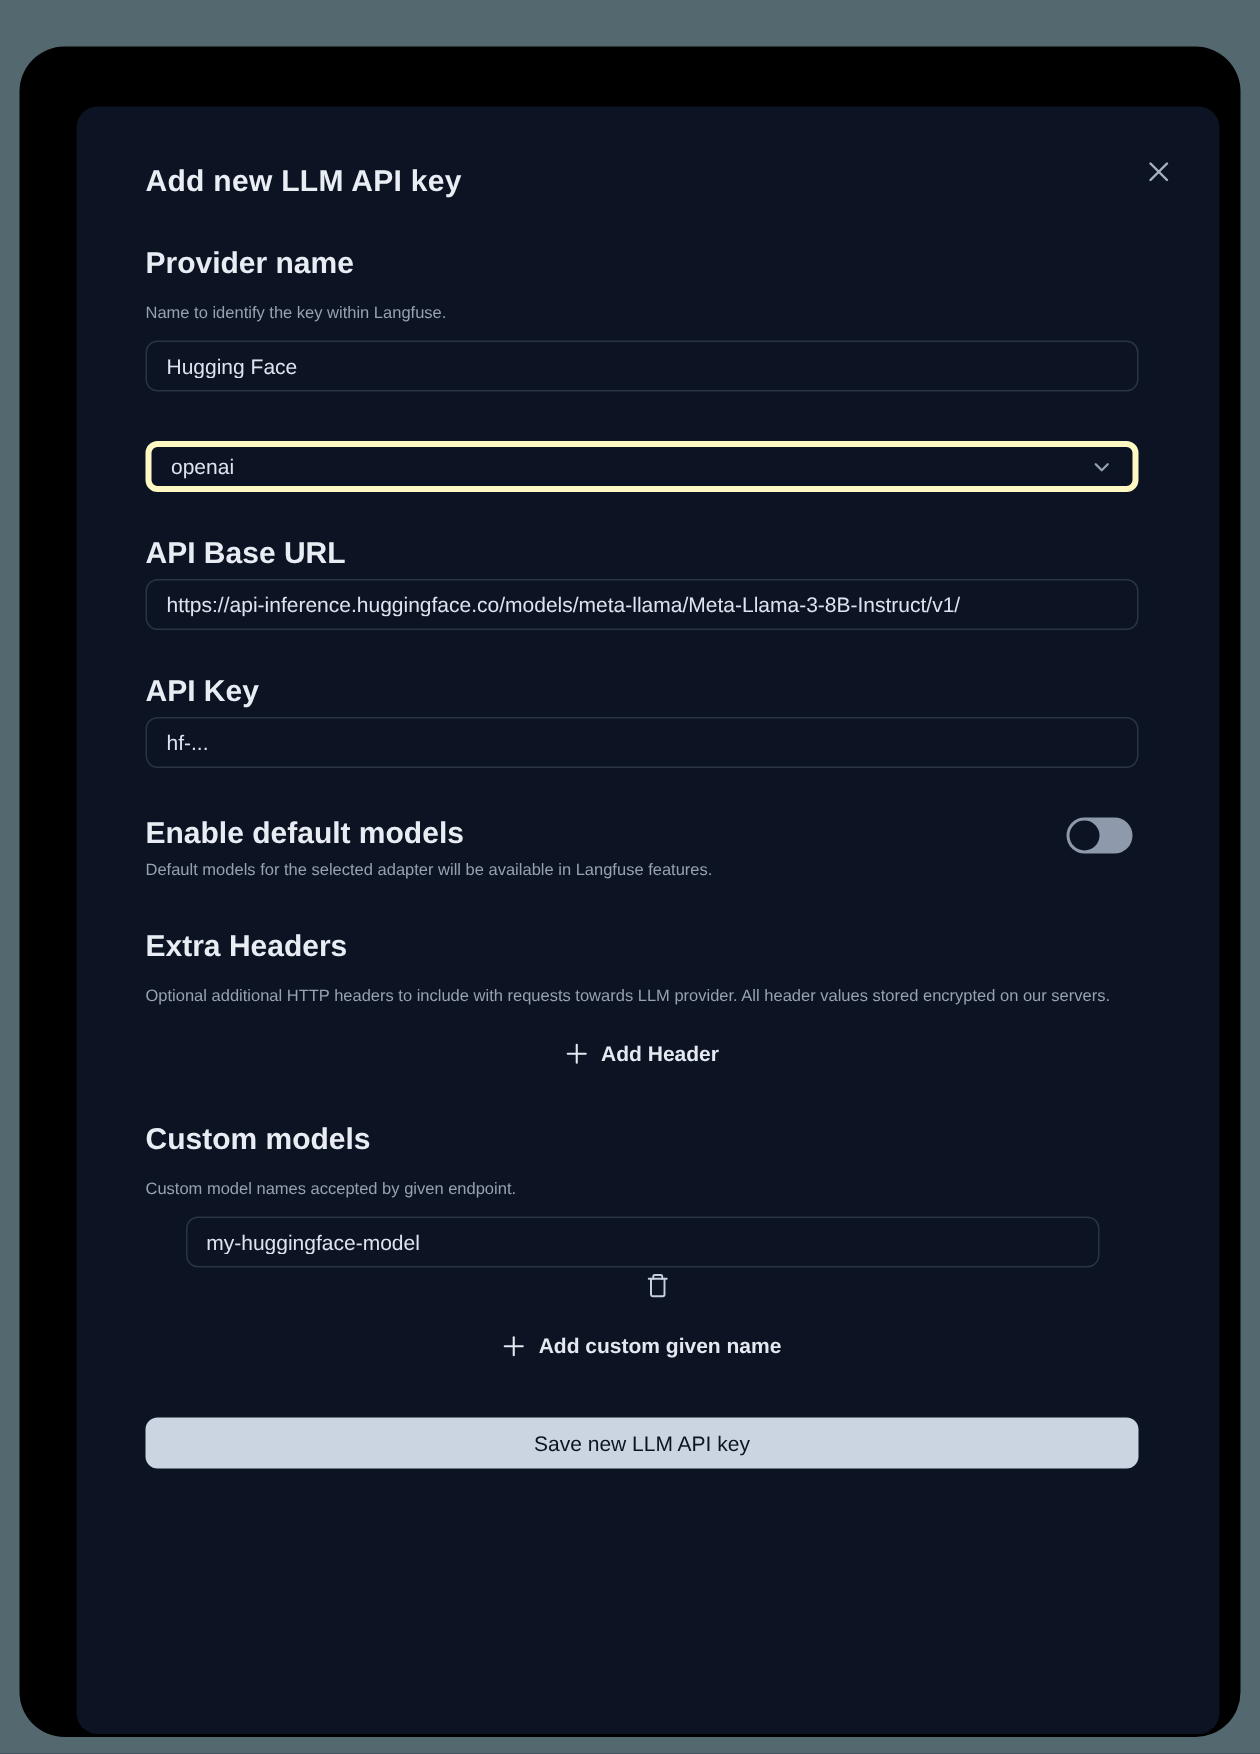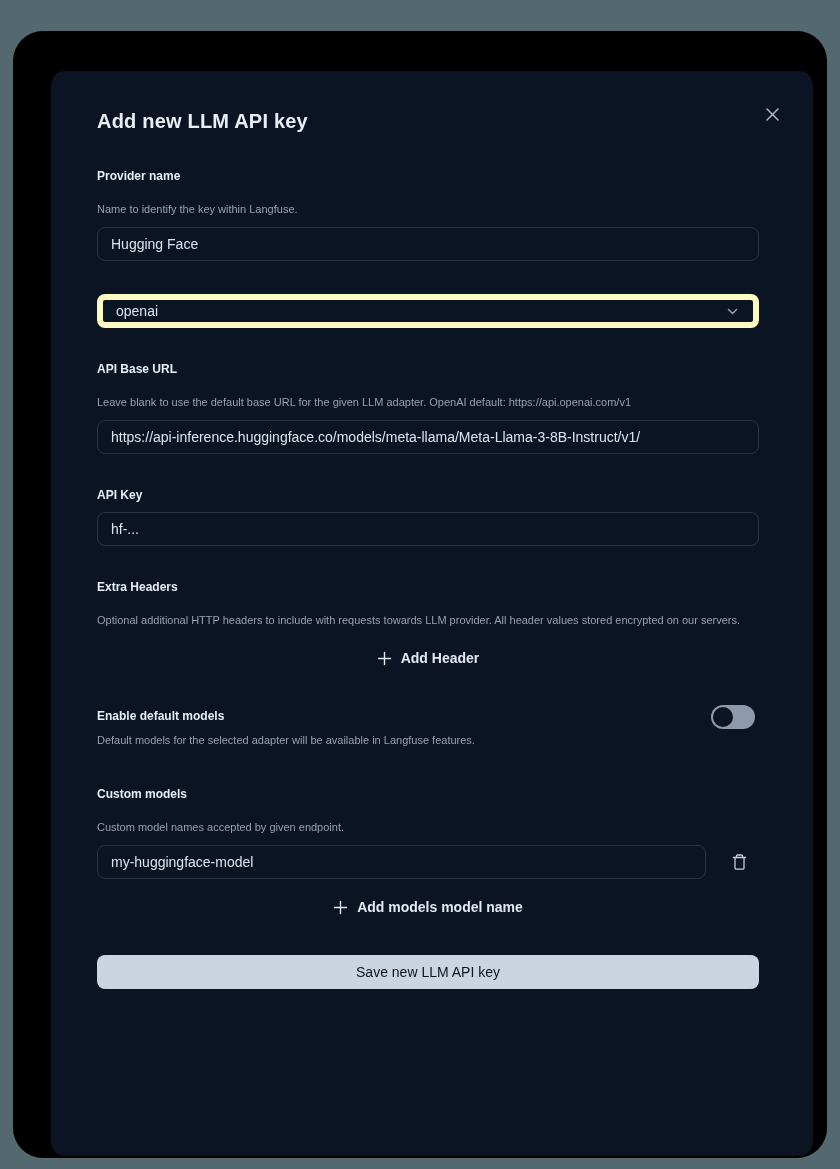--- a/index.html
+++ b/index.html
@@ -41,21 +41,21 @@
     width: 26px; height: 26px;
     background: transparent;
     border: none;
     padding: 0;
     cursor: pointer;
     color: #A8B2C2;
     display: flex; align-items: center; justify-content: center;
   }
   .field-group { margin-top: 33px; }
   .field-label {
-    font-size: 12px;
+    font-size: 20px;
     font-weight: 700;
     line-height: 17px;
     color: #E8EDF4;
   }
   .field-desc {
     margin-top: 14px;
     font-size: 11px;
     line-height: 20px;
     color: #97A1B2;
   }
@@ -73,21 +73,21 @@
     color: #DCE4EF;
     outline: none;
     display: block;
   }
   .select-input {
     margin-top: 8px;
     width: 100%;
     height: 34px;
     box-sizing: border-box;
     background: transparent;
-    border: 6px solid #fef9c3;
+    border: 4px solid #fef9c3;
     border-radius: 8px;
     padding: 0 13px;
     font-size: 14px;
     color: #DCE4EF;
     display: flex;
     align-items: center;
     justify-content: space-between;
     cursor: pointer;
     font-family: "Liberation Sans", sans-serif;
   }
@@ -124,20 +124,21 @@
     left: 2px; top: 2px;
     width: 20px; height: 20px;
     border-radius: 50%;
     background: #0C1322;
     display: block;
   }
   .model-row {
     margin-top: 8px;
     display: flex;
     align-items: center;
+    flex-direction: column;
   }
   .model-row .text-input { margin-top: 0; width: 609px; flex: none; }
   .icon-btn {
     background: transparent;
     border: none;
     padding: 0;
     margin-left: 21px;
     width: 24px; height: 24px;
     color: #C6CFDC;
     cursor: pointer;
@@ -190,51 +191,50 @@
           <svg width="15" height="15" viewBox="0 0 15 15" fill="none" stroke="currentColor" stroke-width="1.5" stroke-linecap="round" stroke-linejoin="round">
             <polyline points="3.5,5.5 7.5,9.5 11.5,5.5"></polyline>
           </svg>
         </span>
       </div>
     </div>
 
     
     <div class="field-group">
       <div class="field-label">API Base URL</div>
-      <div class="field-desc">Leave blank to use the default base URL for the given LLM adapter. OpenAI default: https://api.openai.com/v1</div>
       <input type="text" class="text-input" value="https://api-inference.huggingface.co/models/meta-llama/Meta-Llama-3-8B-Instruct/v1/" style="">
     </div>
 
     
     <div class="field-group">
       <div class="field-label">API Key</div>
       <input type="text" class="text-input" value="hf-..." style="">
+    </div>
+
+    
+    <div class="field-group toggle-group">
+      <div class="field-label">Enable default models</div>
+      <div class="field-desc">Default models for the selected adapter will be available in Langfuse features.</div>
+      <button class="switch" role="switch" aria-checked="false">
+        <span class="knob"></span>
+      </button>
     </div>
 
     
     <div class="field-group">
       <div class="field-label">Extra Headers</div>
       <div class="field-desc">Optional additional HTTP headers to include with requests towards LLM provider. All header values stored encrypted on our servers.</div>
       <button class="ghost-btn">
         <span>
           <svg width="15" height="15" viewBox="0 0 15 15" fill="none" stroke="currentColor" stroke-width="1.4" stroke-linecap="round">
             <line x1="7.5" y1="1.5" x2="7.5" y2="13.5"></line>
             <line x1="1.5" y1="7.5" x2="13.5" y2="7.5"></line>
           </svg>
         </span>
         <span>Add Header</span>
-      </button>
-    </div>
-
-    
-    <div class="field-group toggle-group">
-      <div class="field-label">Enable default models</div>
-      <div class="field-desc">Default models for the selected adapter will be available in Langfuse features.</div>
-      <button class="switch" role="switch" aria-checked="false">
-        <span class="knob"></span>
       </button>
     </div>
 
     
     <div class="field-group" style="margin-top:36px;">
       <div class="field-label">Custom models</div>
       <div class="field-desc">Custom model names accepted by given endpoint.</div>
       <div class="model-row">
         <input type="text" class="text-input" value="my-huggingface-model" style="">
         <button class="icon-btn">
@@ -247,20 +247,20 @@
           </span>
         </button>
       </div>
       <button class="ghost-btn">
         <span>
           <svg width="15" height="15" viewBox="0 0 15 15" fill="none" stroke="currentColor" stroke-width="1.4" stroke-linecap="round">
             <line x1="7.5" y1="1.5" x2="7.5" y2="13.5"></line>
             <line x1="1.5" y1="7.5" x2="13.5" y2="7.5"></line>
           </svg>
         </span>
-        <span>Add models model name</span>
+        <span>Add custom given name</span>
       </button>
     </div>
 
     <button class="save-btn">Save new LLM API key</button>
 
   </div>
 </div>
 
 </body></html>

